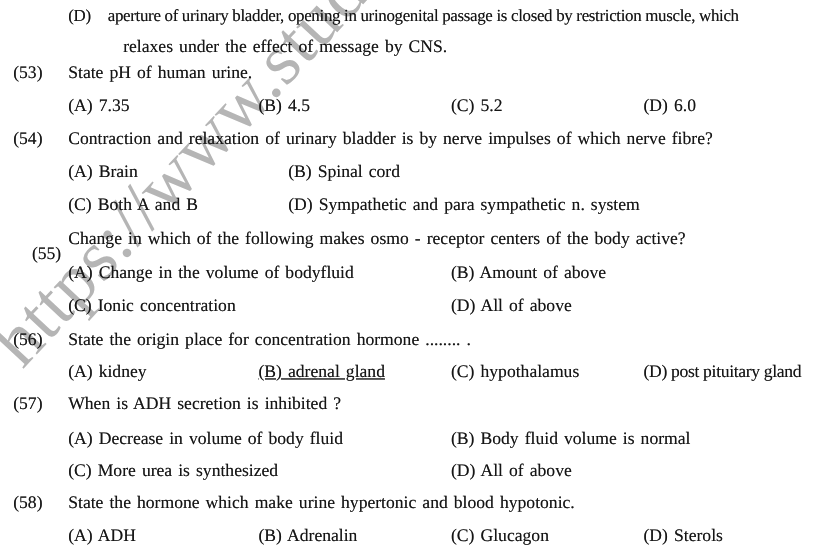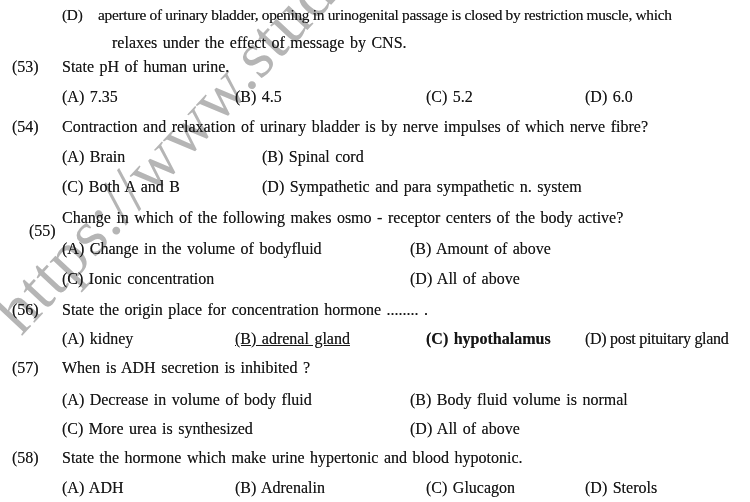--- a/index.html
+++ b/index.html
@@ -17,21 +17,21 @@
   .row{
     position:absolute;z-index:1;white-space:nowrap;
     font-size:16px;color:#161616;word-spacing:1.5px;
     text-shadow:0 0 .5px rgba(0,0,0,.55);
   }
   .tight{font-size:15.4px;letter-spacing:-0.3px;word-spacing:0;}
   .num{left:12px;}
   .qt{left:62px;}
   .colA{left:62px;}
   .colB4{left:235px;text-align:right;}
-  .colC4{left:426px;}
+  .colC4{left:410px;}
   .colD4{left:585px;}
   .colB2n{left:262px;}
   .colB2w{left:410px;}
 </style>
 </head>
 <body>
 
 <div class="wm" style="color:#b5b5b5;">https://www.stud</div>
 
 <span class="row tight" style="top:6px;left:62px;">(D)</span>
@@ -56,21 +56,21 @@
 <span class="row qt" style="top:209px;">Change in which of the following makes osmo - receptor centers of the body active?</span>
 <span class="row colA" style="top:240px;">(A) Change in the volume of bodyfluid</span>
 <span class="row colB2w" style="top:240px;">(B) Amount of above</span>
 <span class="row colA" style="top:270px;">(C) Ionic concentration</span>
 <span class="row colB2w" style="top:270px;">(D) All of above</span>
 
 <span class="row num" style="top:301px;">(56)</span>
 <span class="row qt" style="top:301px;">State the origin place for concentration hormone ........ .</span>
 <span class="row colA" style="top:330px;">(A) kidney</span>
 <span class="row colB4" style="top:330px;text-decoration:underline;">(B) adrenal gland</span>
-<span class="row colC4" style="top:330px;font-weight:bold;">(C) hypothalamus</span>
+<span class="row colC4" style="top:330px;">(C) hypothalamus</span>
 <span class="row colD4" style="top:330px;letter-spacing:-0.3px;word-spacing:0;">(D) post pituitary gland</span>
 
 <span class="row num" style="top:359px;">(57)</span>
 <span class="row qt" style="top:359px;">When is ADH secretion is inhibited ?</span>
 <span class="row colA" style="top:391px;">(A) Decrease in volume of body fluid</span>
 <span class="row colB2w" style="top:391px;">(B) Body fluid volume is normal</span>
 <span class="row colA" style="top:420px;">(C) More urea is synthesized</span>
 <span class="row colB2w" style="top:420px;">(D) All of above</span>
 
 <span class="row num" style="top:449px;">(58)</span>

